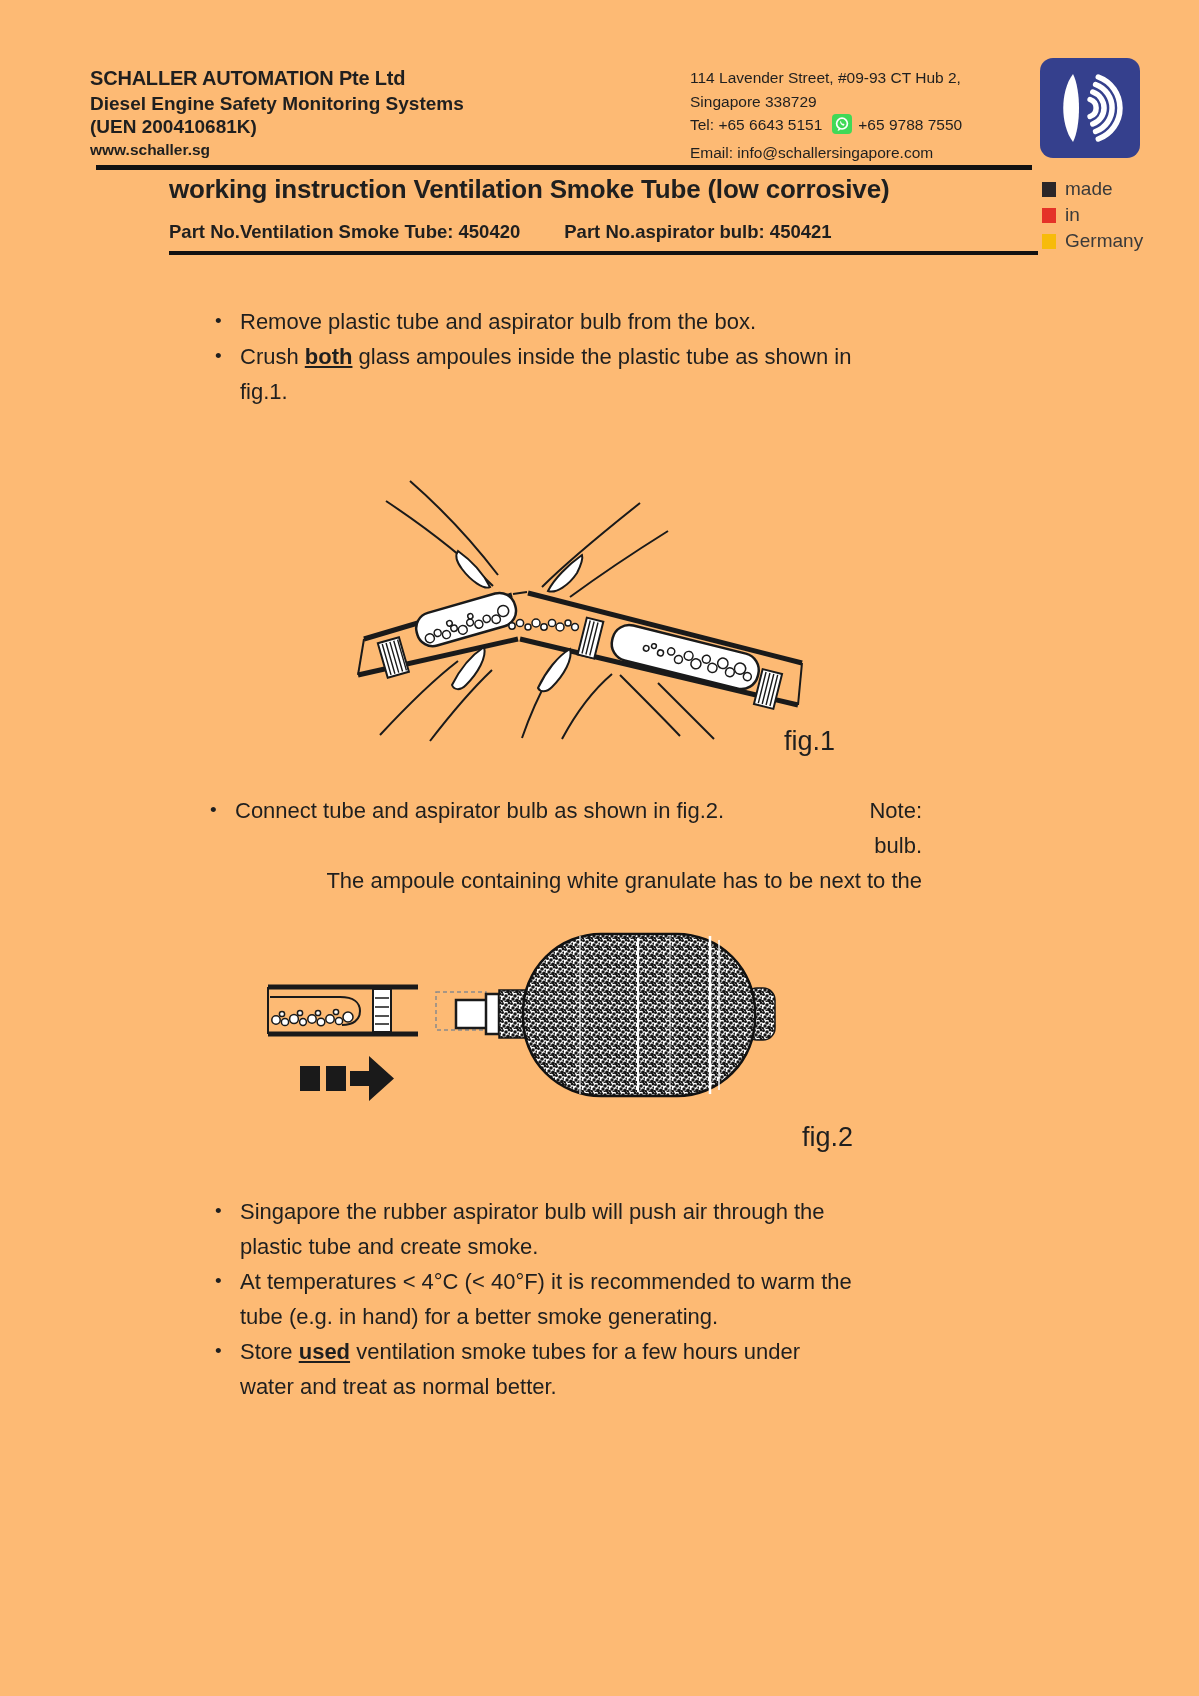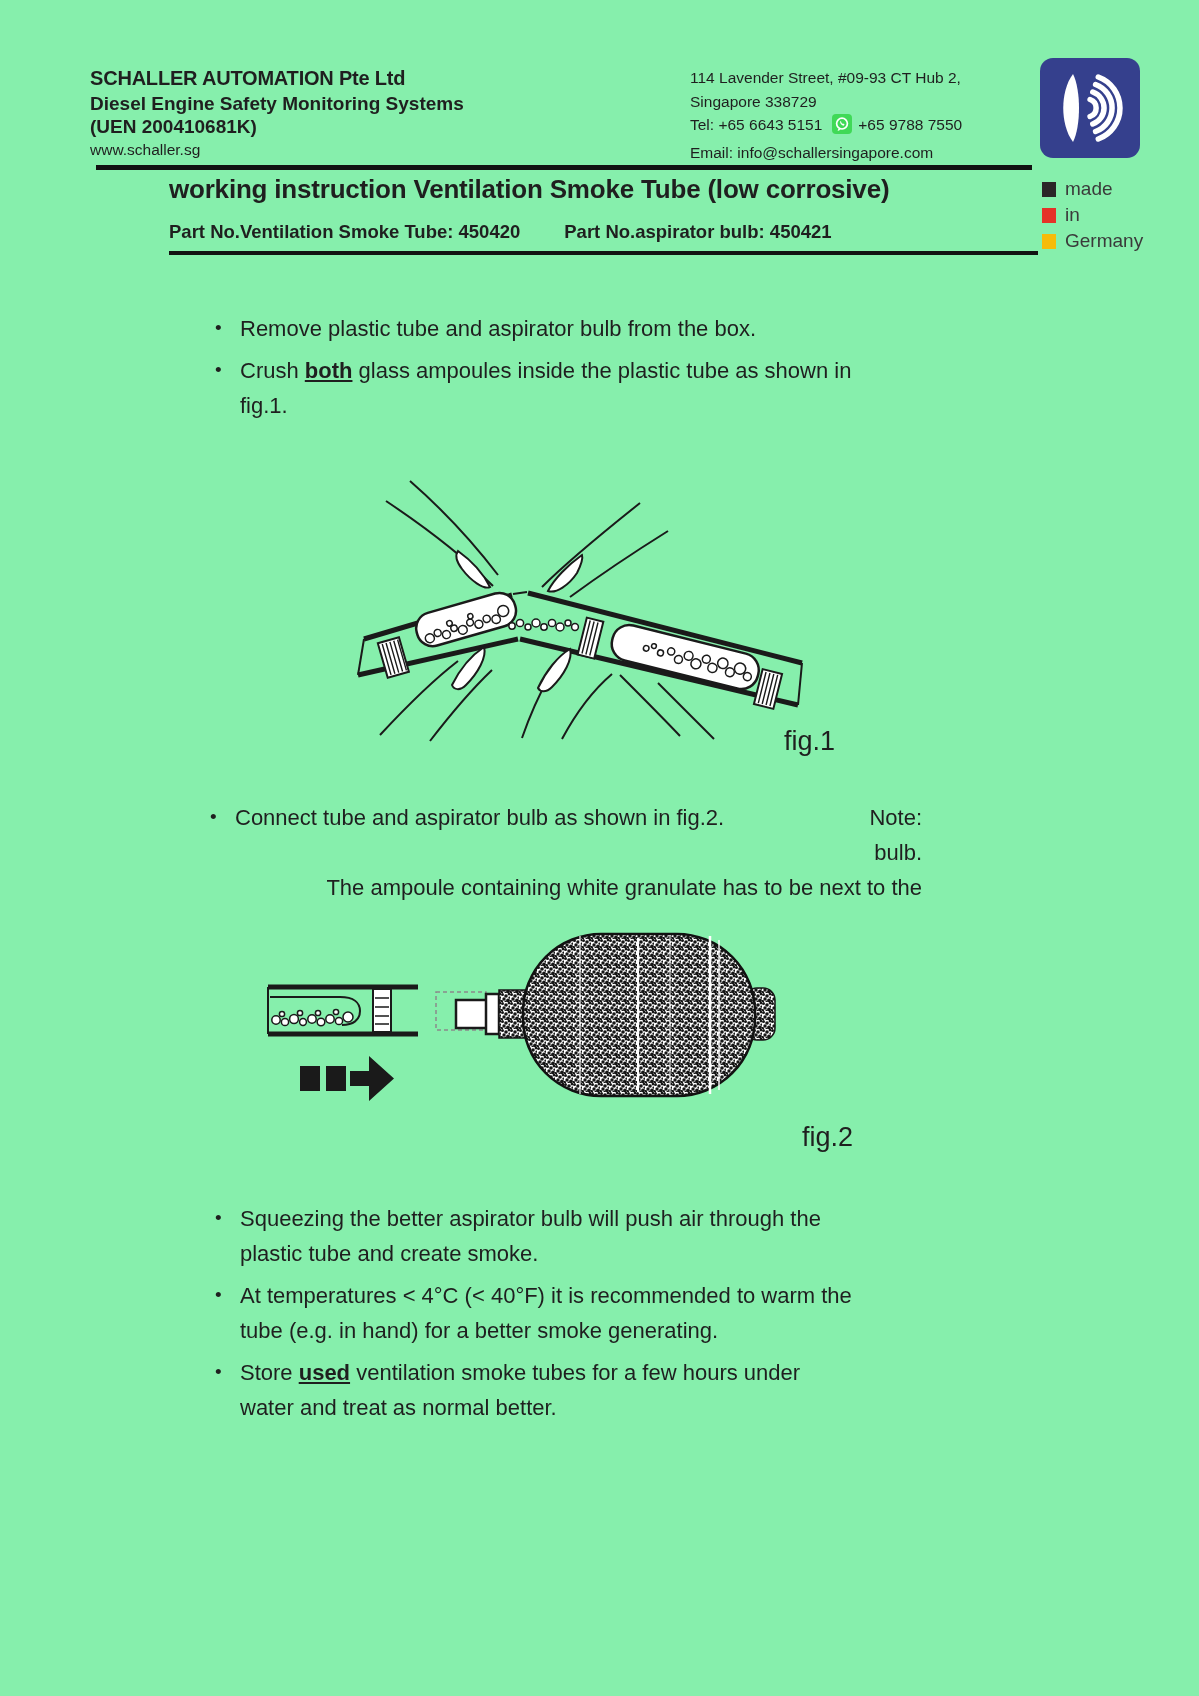--- a/index.html
+++ b/index.html
@@ -1,31 +1,31 @@
 <!DOCTYPE html>
 <html><head>
 <meta charset="utf-8">
 <style>
   html,body{margin:0;padding:0;background:#e8e8e8;}
   #page{
     position:relative;
     width:1199px;height:1696px;
     margin:0 auto;
-    background:#86efac;
+    background:#fdba74;
     font-family:"Liberation Sans","DejaVu Sans",sans-serif;
     color:#1f1f1f;
     overflow:hidden;
   }
   .abs{position:absolute;}
 
   
   .company{left:90px;top:64px;}
   .company .name{font-size:20px;font-weight:bold;line-height:28px;letter-spacing:-0.2px;}
   .company .sub{font-size:19px;font-weight:bold;line-height:23px;}
-  .company .web{font-size:15.5px;font-weight:normal;line-height:23px;}
+  .company .web{font-size:15.5px;font-weight:bold;line-height:23px;}
 
   .address{left:690px;top:66px;font-size:15.5px;line-height:23.5px;}
   .address .row{white-space:nowrap;}
   .wa-icon{display:inline-block;vertical-align:-4px;margin:0 6px 0 10px;}
 
   .logo-box{left:1040px;top:58px;width:100px;height:100px;}
 
   .rule1{left:96px;top:165px;width:936px;height:5px;background:#121212;}
   .rule2{left:169px;top:251px;width:869px;height:4px;background:#121212;}
 
@@ -35,21 +35,21 @@
 
   .mig{left:1042px;top:176px;font-size:19px;color:#3a3a3a;}
   .mig .row{display:flex;align-items:center;height:26px;}
   .mig .sq{width:14px;height:15px;margin-right:9px;flex:0 0 auto;}
   .sq-black{background:#2b2628;}
   .sq-red{background:#e53228;}
   .sq-gold{background:#f7bb0a;}
 
   
   .blist{font-size:22px;line-height:35px;width:714px;}
-  .blist .li{position:relative;padding-left:27px;margin-top:7px;}
+  .blist .li{position:relative;padding-left:27px;}
   .blist .li::before{content:"\2022";position:absolute;left:2px;top:-1px;font-size:19px;}
   .blist .cont{padding-left:27px;}
   .emph{font-weight:bold;text-decoration:underline;}
   .spread{display:flex;justify-content:space-between;}
   .list1{left:213px;top:304px;}
   .list2{left:208px;top:793px;text-align:right;}
   .list3{left:213px;top:1194px;}
 
   .fig-label{font-size:27px;margin-left:19px;}
   .fig1-label{left:765px;top:726px;}
@@ -306,21 +306,21 @@
         <path d="M430,5 L430,165" stroke-width="1"></path>
         <path d="M470,6 L470,164" stroke-width="2.5"></path>
         <path d="M479,10 L479,160" stroke-width="1.4"></path>
       </g>
     </svg>
   </div>
   <div class="abs fig-label fig2-label">fig.2</div>
 
   <div class="abs blist list3">
     <div class="li">
-      <span>Squeezing the better aspirator bulb will push air through the</span>
+      <span>Singapore the rubber aspirator bulb will push air through the</span>
     </div>
     <div class="cont">
       <span>plastic tube and create smoke.</span>
     </div>
     <div class="li">
       <span>At temperatures &lt; 4°C (&lt; 40°F) it is recommended to warm the</span>
     </div>
     <div class="cont">
       <span>tube (e.g. in hand) for a better smoke generating.</span>
     </div>

